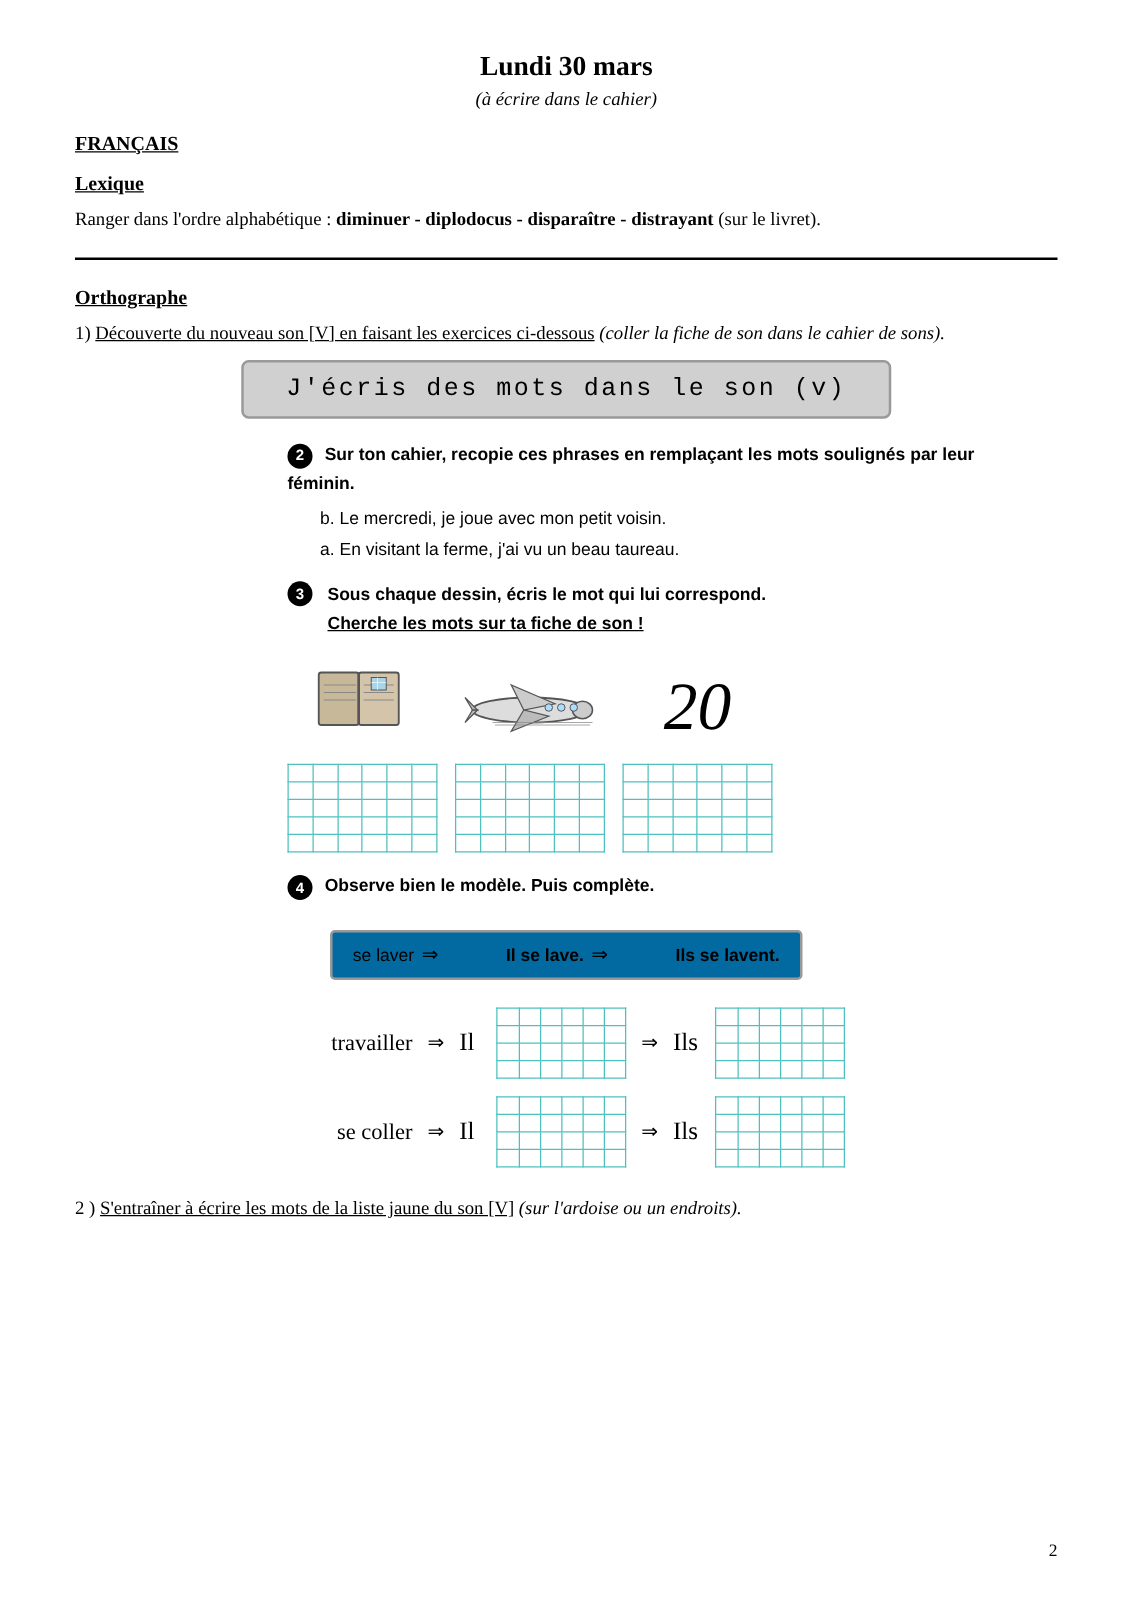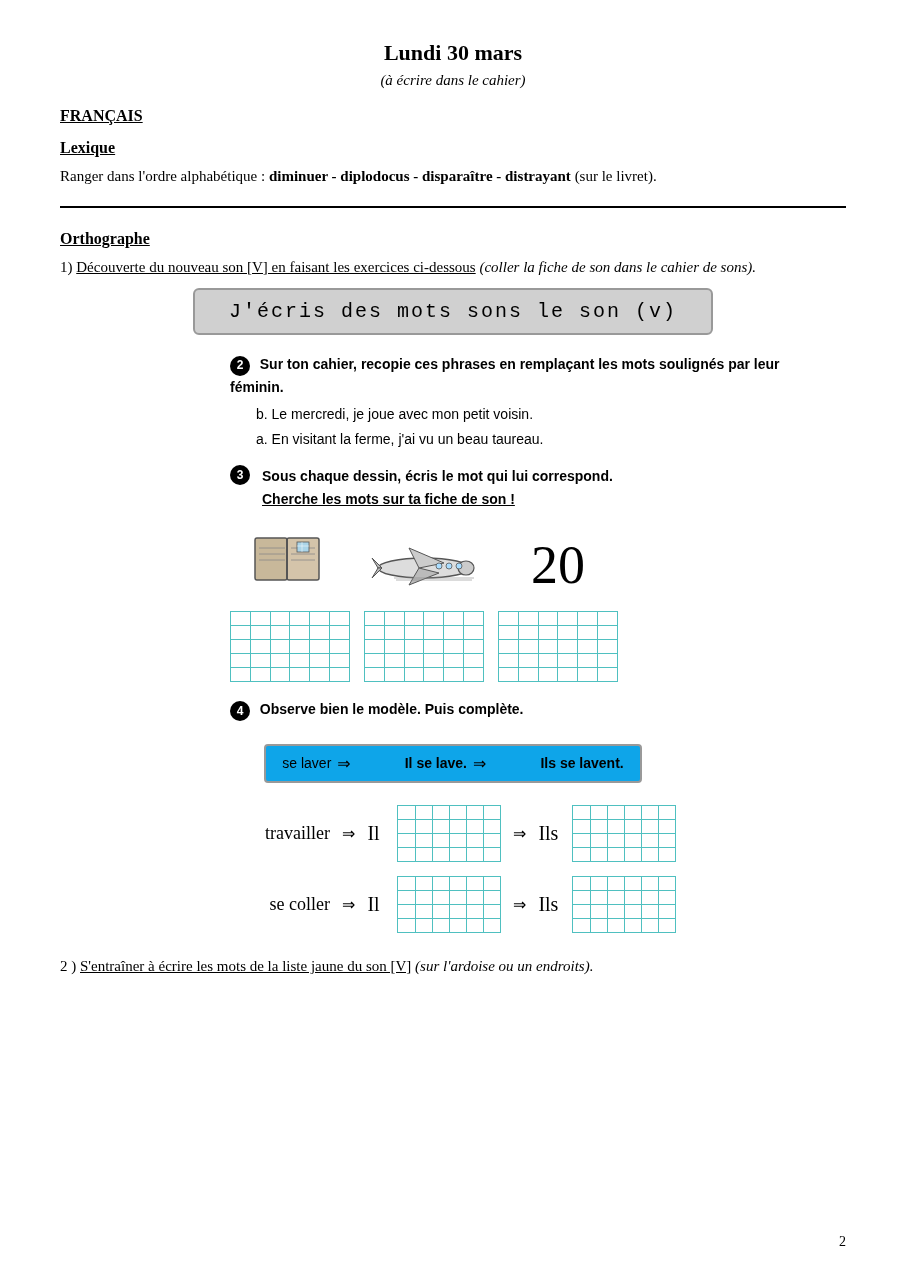--- a/index.html
+++ b/index.html
@@ -133,40 +133,41 @@
       align-items: center;
       gap: 6px;
     }
 
     .drawing-img {
       width: 120px;
       height: 80px;
       display: flex;
       align-items: center;
       justify-content: center;
+      font-style: italic;
     }
 
     .writing-grid {
       width: 120px;
       border: 1px solid #4fc0c0;
       border-collapse: collapse;
     }
 
     .writing-grid td {
       border: 1px solid #4fc0c0;
       height: 14px;
       width: 20px;
     }
 
     
     .model-box {
       display: inline-flex;
       align-items: center;
       border: 2px solid #999;
-      background: #0ea5e9;
+      background: #0369a1;
       border-radius: 4px;
       padding: 8px 16px;
       font-size: 14px;
       font-family: Arial, sans-serif;
       margin: 8px 0 12px 0;
       gap: 6px;
     }
 
     .model-box .arrow {
       font-size: 16px;
@@ -248,21 +249,21 @@
 
 <hr class="divider">
 
 <div class="subsection-title">Orthographe</div>
 
 <div class="paragraph">
   <span>1) </span><span class="underline">Découverte du nouveau son [V] en faisant les exercices ci-dessous</span><span class="italic"> (coller la fiche de son dans le cahier de sons).</span>
 </div>
 
 <div class="sound-card-outer">
-  <div class="sound-card-title">J'écris des mots sons le son (v)</div>
+  <div class="sound-card-title">J'écris des mots dans le son (v)</div>
 </div>
 
 <div class="exercise-block">
 
 
   <div class="exercise-item">
     <span class="circle-num">2</span>
     <span class="ex-text">Sur ton cahier, recopie ces phrases en remplaçant les mots soulignés par leur féminin.</span>
     <div class="ex-sub">
       <span>b. Le mercredi, je joue avec mon petit voisin.</span>

